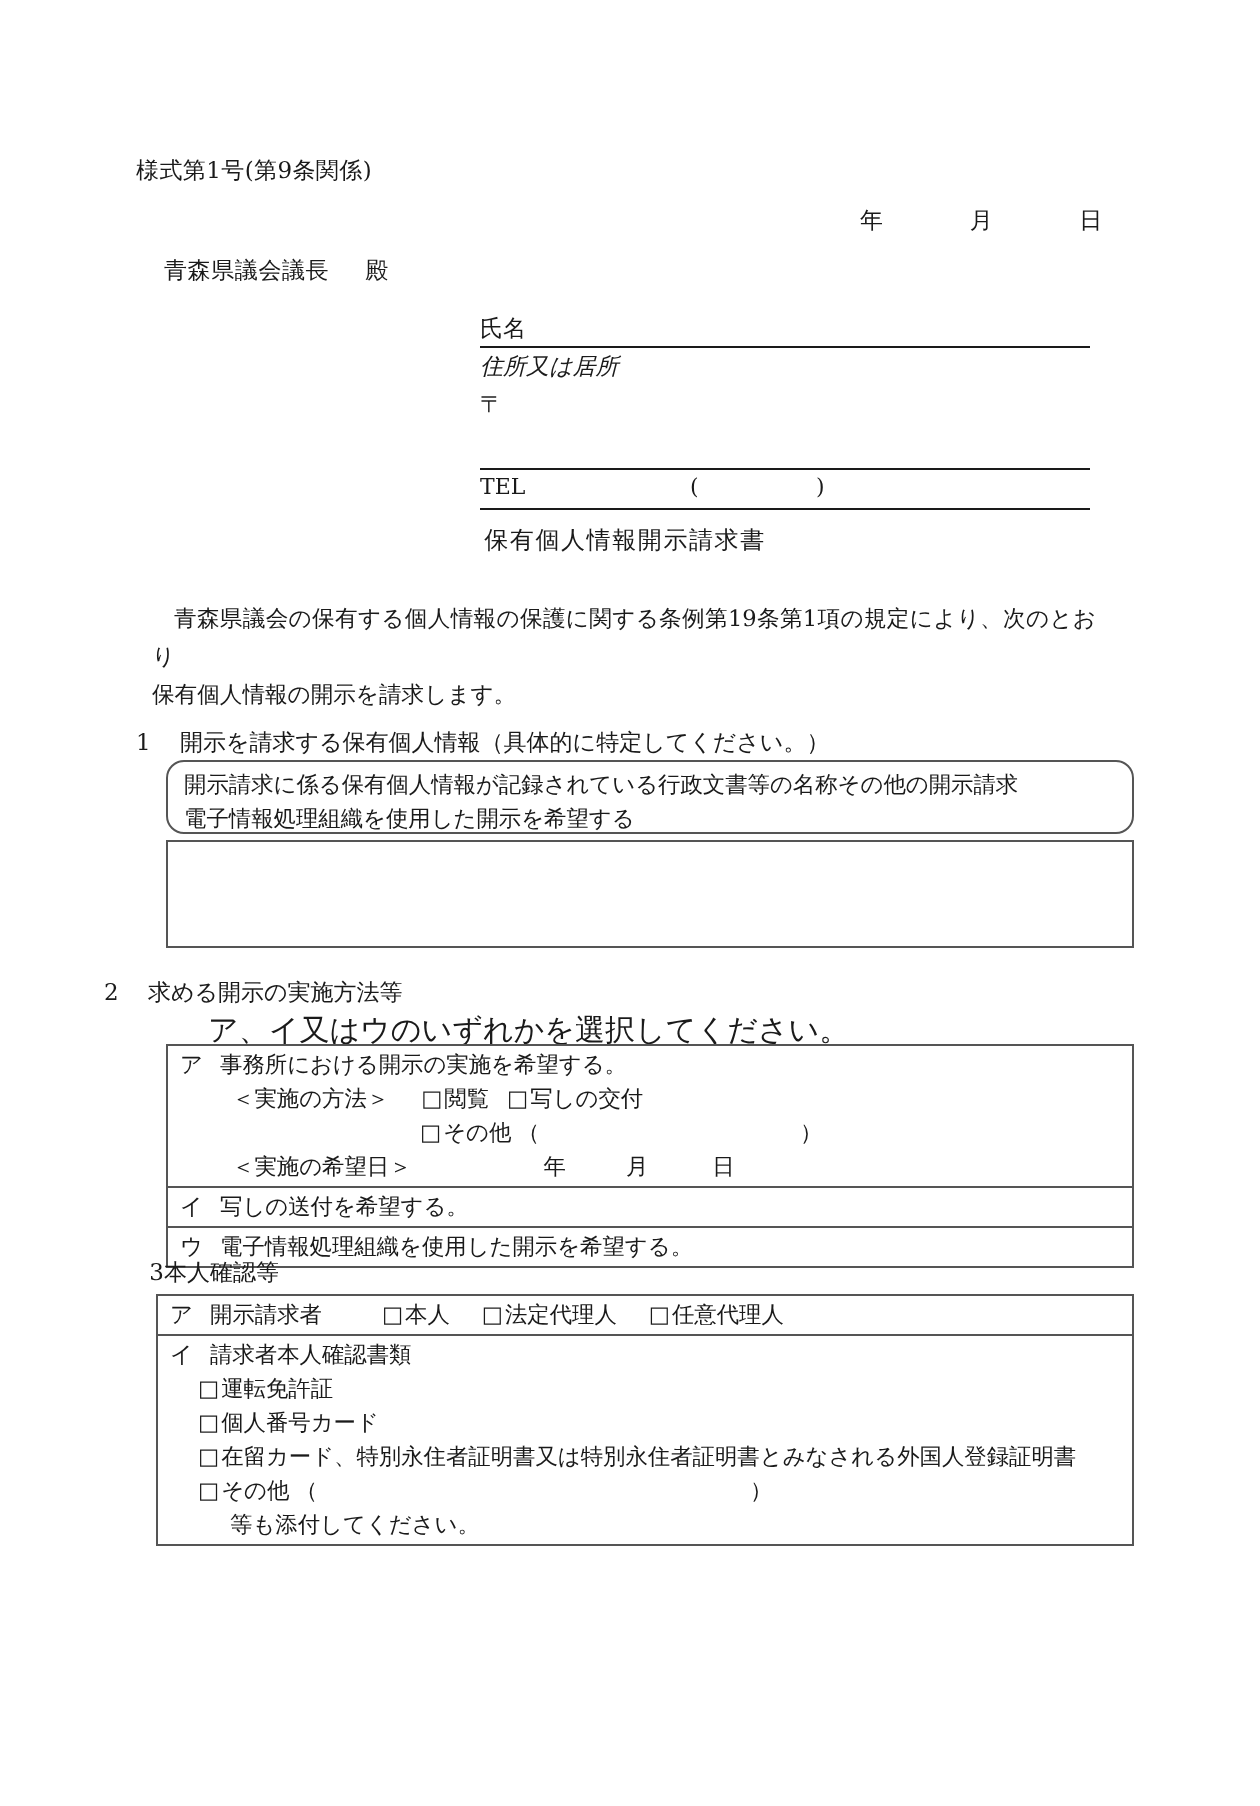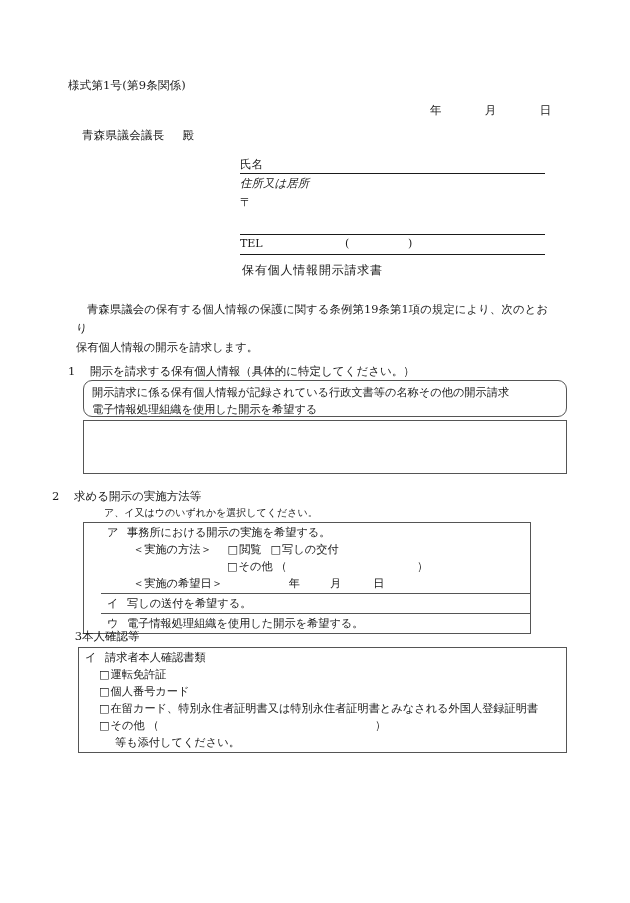--- a/index.html
+++ b/index.html
@@ -142,21 +142,21 @@
     white-space: nowrap;
   }
   .sec-head .num { display: inline-block; width: 22px; }
   .sec-1 { left: 68px; top: 364px; }
   .sec-2 { left: 52px; top: 489px; }
   .sec-3 { left: 60px; top: 629px; text-align: right; }
   .sec-2-sub {
     position: absolute;
     left: 104px;
     top: 506px;
-    font-size: 10px;
+    font-size: 15px;
     white-space: nowrap;
   }
 
   
   .callout {
     position: absolute;
     left: 83px;
     top: 380px;
     width: 484px;
     height: 37px;
@@ -191,22 +191,21 @@
   .tbl .trow {
     box-sizing: border-box;
     border-bottom: 1px solid #555;
     padding: 1px 0 1px 0;
   }
   .tbl .trow:last-child { border-bottom: none; }
 
   .tbl-2 {
     left: 83px;
     top: 522px;
-    width: 448px;
-    padding-left: 17px;
+    width: 484px;
   }
   .tbl-3 {
     left: 78px;
     top: 647px;
     width: 489px;
   }
 
   .line {
     position: relative;
     height: 17px;
@@ -342,20 +341,25 @@
     </div>
 
   </div>
 
   <div class="sec-head sec-3">
     <span class="num">3</span><span>本人確認等</span>
   </div>
 
   <div class="tbl tbl-3">
 
+    <div class="trow">
+      <div class="line">
+        <span class="marker">ア</span><span>開示請求者</span><span class="sp-lg"></span><span class="cbox">□</span><span>本人</span><span class="sp-med"></span><span class="cbox">□</span><span>法定代理人</span><span class="sp-med"></span><span class="cbox">□</span><span>任意代理人</span>
+      </div>
+    </div>
 
     <div class="trow">
       <div class="line">
         <span class="marker">イ</span><span>請求者本人確認書類</span>
       </div>
       <div class="line ind-3">
         <span class="cbox">□</span><span>運転免許証</span>
       </div>
       <div class="line ind-3">
         <span class="cbox">□</span><span>個人番号カード</span>

